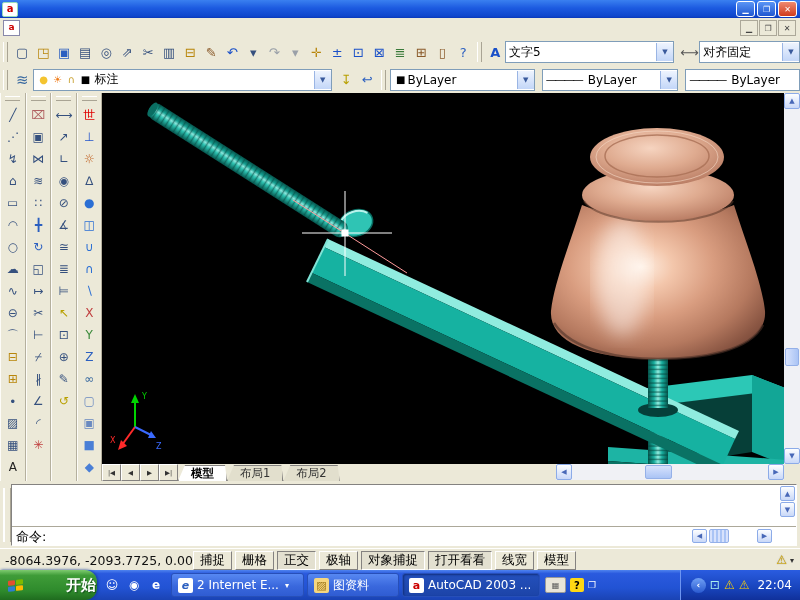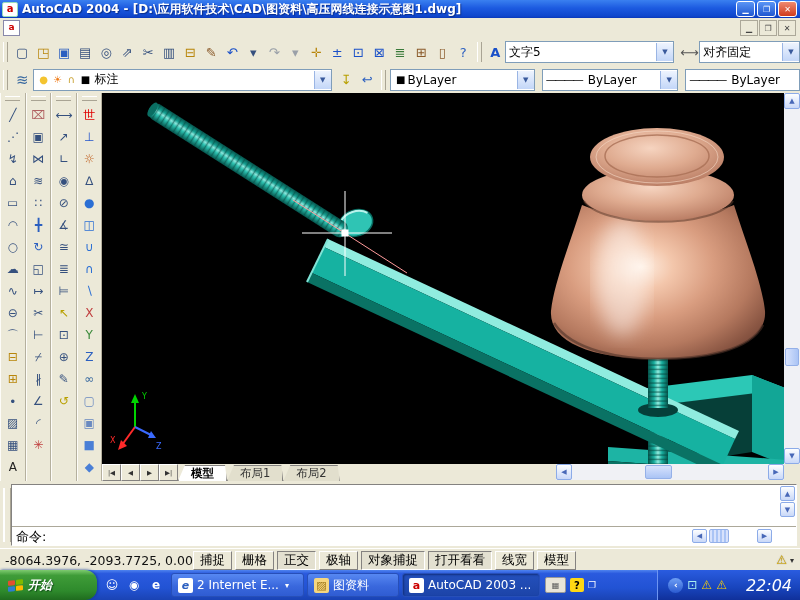--- a/index.html
+++ b/index.html
@@ -93,21 +93,21 @@
   .statcaret{font-size:8px;color:#333;}
   
   .taskbar{position:absolute;left:0;top:570px;width:800px;height:30px;
     background:linear-gradient(180deg,#4f83ef 0%,#2a5ade 12%,#2253d4 60%,#1a43b4 100%);
     display:flex;align-items:center;}
   .startbtn{height:30px;width:97px;flex:none;display:flex;align-items:center;gap:5px;padding-left:8px;
     background:linear-gradient(180deg,#7ecb6f 0%,#3f9c38 18%,#2e8a2c 70%,#1f6b1e 100%);
     border-radius:0 12px 12px 0;box-shadow:1px 0 3px #123a9a;box-sizing:border-box;}
   .winflag{display:grid;grid-template-columns:7px 7px;grid-template-rows:5px 5px;gap:1px;transform:skewY(-6deg);}
   .winflag i{border-radius:1px;}
-  .startlabel{color:#fff;font-style:italic;font-weight:bold;font-size:12px;text-shadow:1px 1px 1px #14501a;}
+  .startlabel{color:#fff;font-weight:bold;font-size:15px;text-shadow:1px 1px 1px #14501a;margin-left:38px;}
   .qlaunch{display:flex;align-items:center;gap:4px;padding:0 6px;}
   .ql-icon{width:18px;height:18px;border-radius:3px;font-size:12px;font-weight:bold;color:#fff;
     display:flex;align-items:center;justify-content:center;}
   .taskbtns{display:flex;align-items:center;gap:3px;}
   .taskbtn{height:24px;border-radius:3px;display:flex;align-items:center;gap:4px;padding:0 6px;
     background:linear-gradient(#5788f2,#3a68dd 55%,#2f5cd2);border:1px solid #274fb8;
     color:#fff;font-size:12px;white-space:nowrap;overflow:hidden;box-sizing:border-box;}
   .taskbtn.pressed{background:linear-gradient(#2450bc,#1c44a8);box-shadow:inset 1px 1px 2px #12307e;}
   .ticon{width:15px;height:15px;flex:none;border-radius:2px;font-size:11px;font-weight:bold;
     display:flex;align-items:center;justify-content:center;background:#fff;}
@@ -117,30 +117,29 @@
     font-size:8px;color:#555;display:flex;align-items:center;justify-content:center;}
   .tray-help{width:14px;height:14px;background:#ffd814;color:#000;font-weight:bold;font-size:10px;
     display:flex;align-items:center;justify-content:center;border-radius:2px;}
   .tray-rest{color:#fff;font-size:9px;}
   .tray{margin-left:auto;height:30px;display:flex;align-items:center;gap:4px;padding:0 8px 0 10px;
     background:linear-gradient(180deg,#2a5ce0 0%,#1844bc 60%,#10309a 100%);border-left:1px solid #6d95f2;}
   .tray-chev{width:15px;height:15px;border-radius:50%;background:linear-gradient(#6fa0f5,#2a5ad0);
     color:#fff;font-size:9px;font-weight:bold;display:flex;align-items:center;justify-content:center;}
   .tray-icon{font-size:12px;color:#ffd400;}
   .tray-net{color:#aee;font-size:12px;}
-  .clock{color:#fff;font-size:16px;margin-left:15px;font-style:italic;}
+  .clock{color:#fff;font-size:12px;margin-left:4px;}
 </style>
 </head>
 <body>
 
 <div class="screen">
 
   <div class="titlebar">
     <span class="appicon">a</span>
-    <span class="title-text">AutoCAD 2004 - [D:\应用软件技术\CAD\图资料\高压网线连接示意图1.dwg]</span>
     <span class="winbtns">
       <span class="winbtn">▁</span>
       <span class="winbtn">❐</span>
       <span class="winbtn close">✕</span>
     </span>
   </div>
 
   <div class="menubar">
     <span class="dwgicon">a</span>
     <span class="mdibtns">

